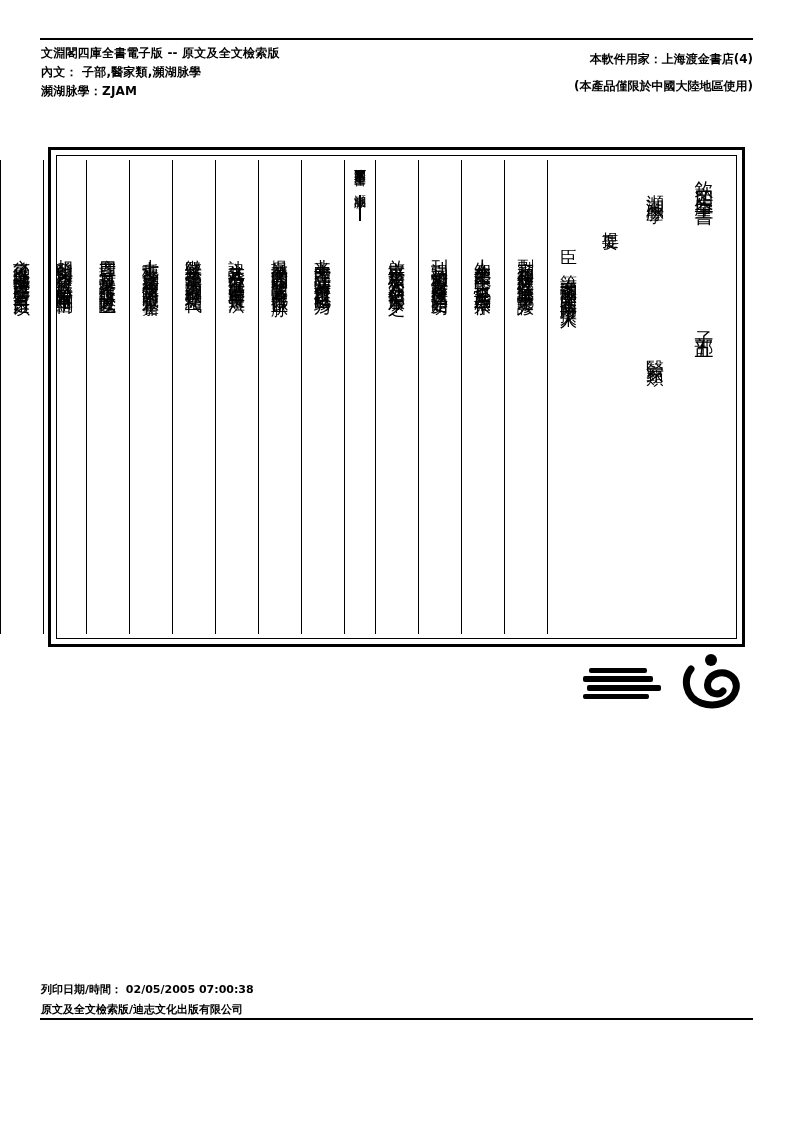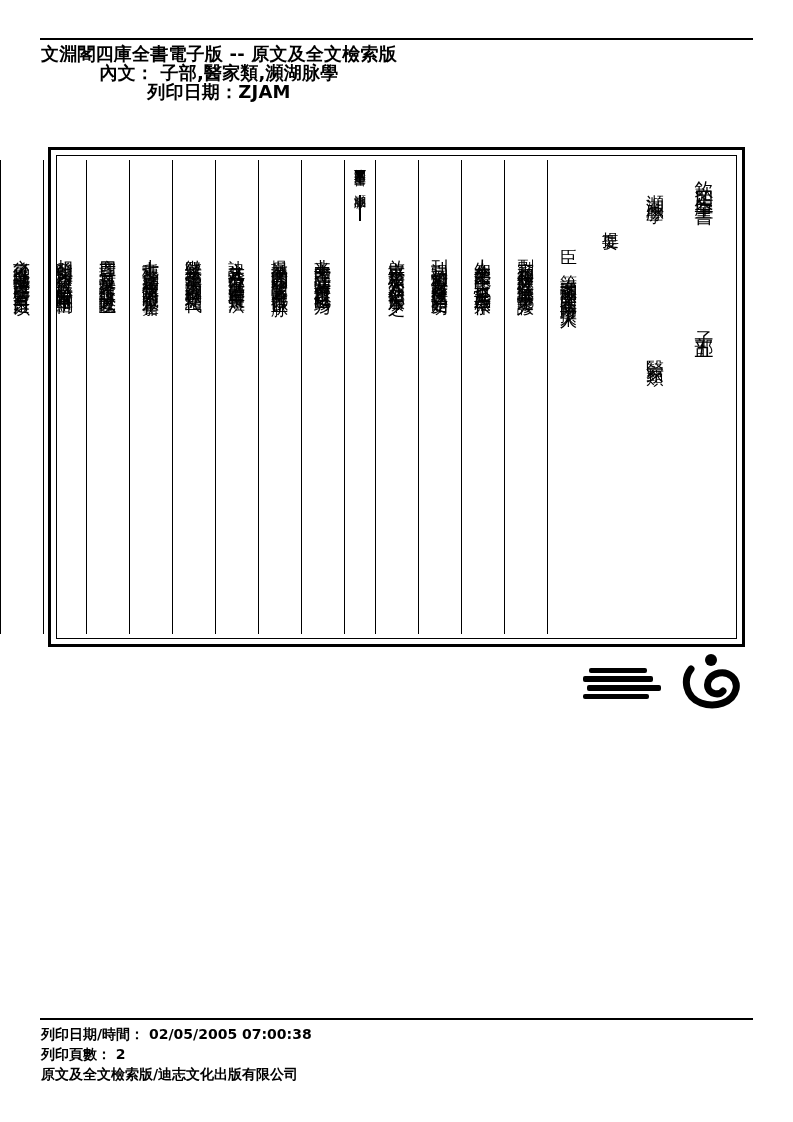--- a/index.html
+++ b/index.html
@@ -26,25 +26,24 @@
   .header-rule-top {
     position: absolute;
     left: 40px; top: 38px;
     width: 713px;
     height: 2px;
     background: #000;
   }
   .hdr-left {
     position: absolute;
     left: 41px; top: 44px;
-    font-size: 18px;
+    font-size: 12px;
     font-weight: bold;
     line-height: 19px;
     white-space: nowrap;
-    text-align: center;
   }
   .hdr-left div { letter-spacing: 0.2px; }
   .hdr-right {
     position: absolute;
     right: 40px; top: 46px;
     font-size: 12px;
     font-weight: bold;
     line-height: 27px;
     text-align: right;
     white-space: nowrap;
@@ -53,22 +52,22 @@
   
   .footer-rule {
     position: absolute;
     left: 40px; top: 1018px;
     width: 713px;
     height: 2px;
     background: #000;
   }
   .footer {
     position: absolute;
-    left: 41px; top: 1024px;
-    font-size: 14px;
+    left: 41px; top: 980px;
+    font-size: 11px;
     font-weight: bold;
     line-height: 20px;
     white-space: nowrap;
   }
 
   
   .page-frame {
     position: absolute;
     left: 48px; top: 147px;
     width: 697px;
@@ -190,21 +189,25 @@
   }
 </style>
 </head>
 <body>
 
 <div class="header">
   <div class="header-rule-top"></div>
   <div class="hdr-left">
     <div>文淵閣四庫全書電子版 -- 原文及全文檢索版</div>
     <div>內文：  子部,醫家類,瀕湖脉學</div>
-    <div>列印日期：ZJAM</div>
+    <div>瀕湖脉學：ZJAM</div>
+  </div>
+  <div class="hdr-right">
+    <div>本軟件用家：上海渡金書店(4)</div>
+    <div>(本產品僅限於中國大陸地區使用)</div>
   </div>
 </div>
 
 <div class="page-frame">
   <div class="page-frame-inner"></div>
 
   <div class="cols">
 
     <div class="col col-title noline">
       <div class="vtext big pad-t-6">欽定四庫全書</div>
@@ -279,15 +282,14 @@
 </div>
 
 <svg class="logo-swirl" viewBox="0 0 60 56">
   <circle cx="30" cy="7" r="6" fill="#000"></circle>
   <path d="M10 16 C2 26, 4 44, 20 50 C34 55, 52 50, 55 36 C57 26, 48 18, 38 20 C30 21.5, 25 28, 27 35 C29 41, 38 43, 42 38" fill="none" stroke="#000" stroke-width="7" stroke-linecap="round"></path>
 </svg>
 
 <div class="footer-rule"></div>
 <div class="footer">
   <div>列印日期/時間： 02/05/2005 07:00:38</div>
-  <div>列印頁數： 2</div>
   <div>原文及全文檢索版/迪志文化出版有限公司</div>
 </div>
 
 </body></html>

